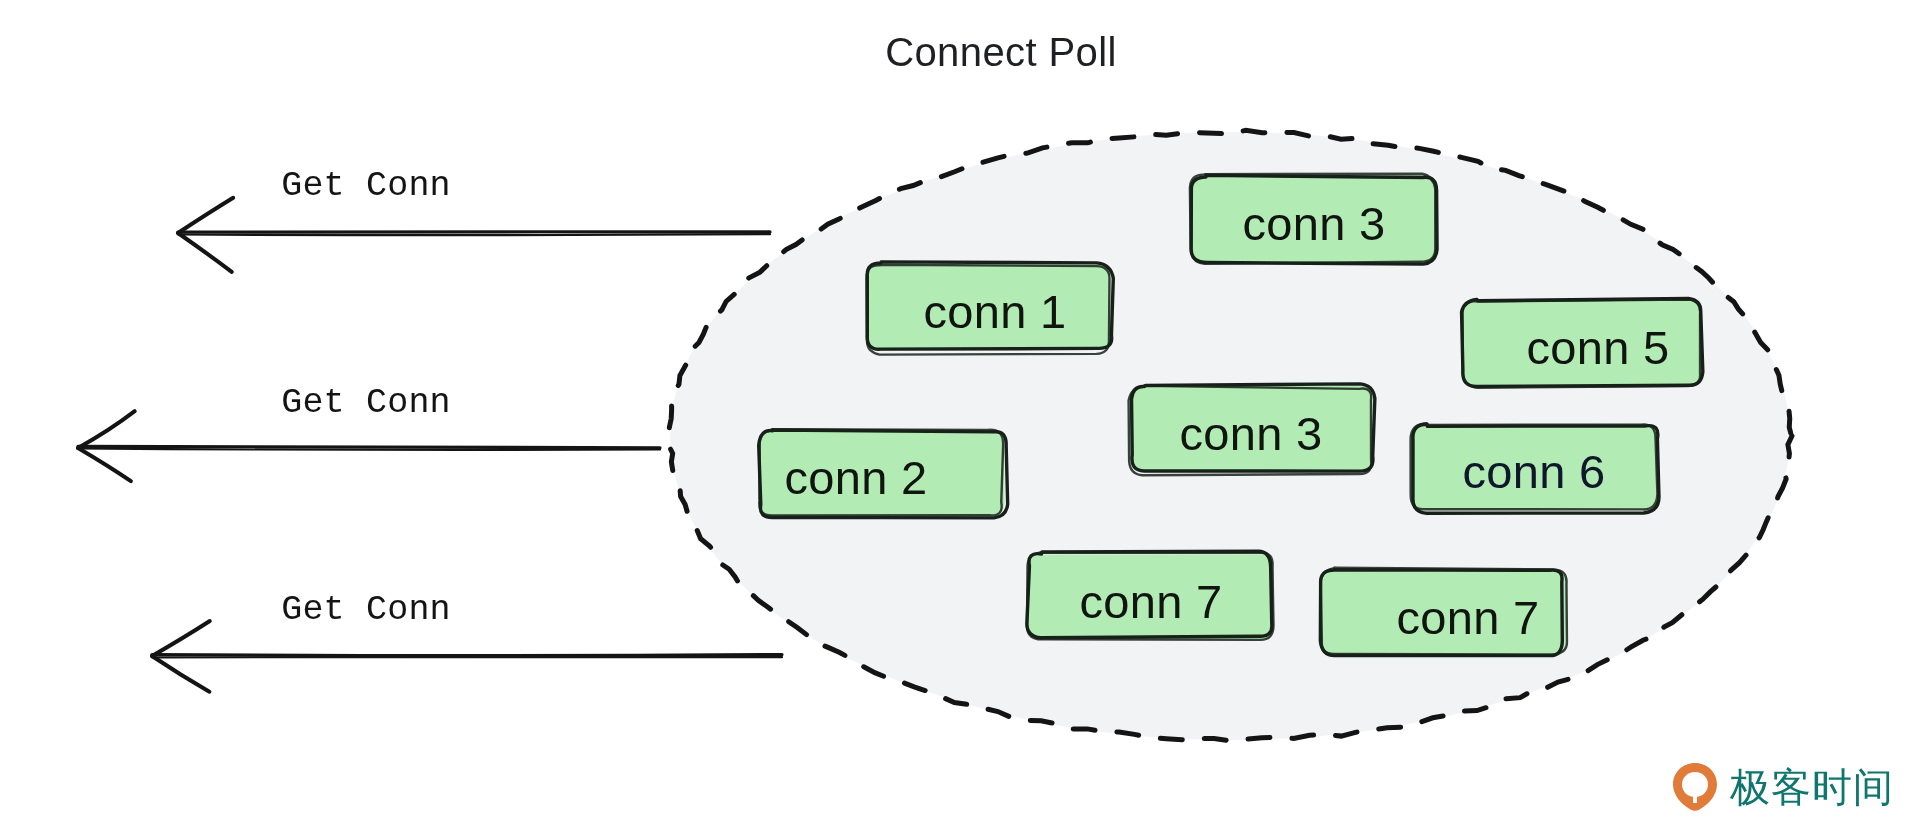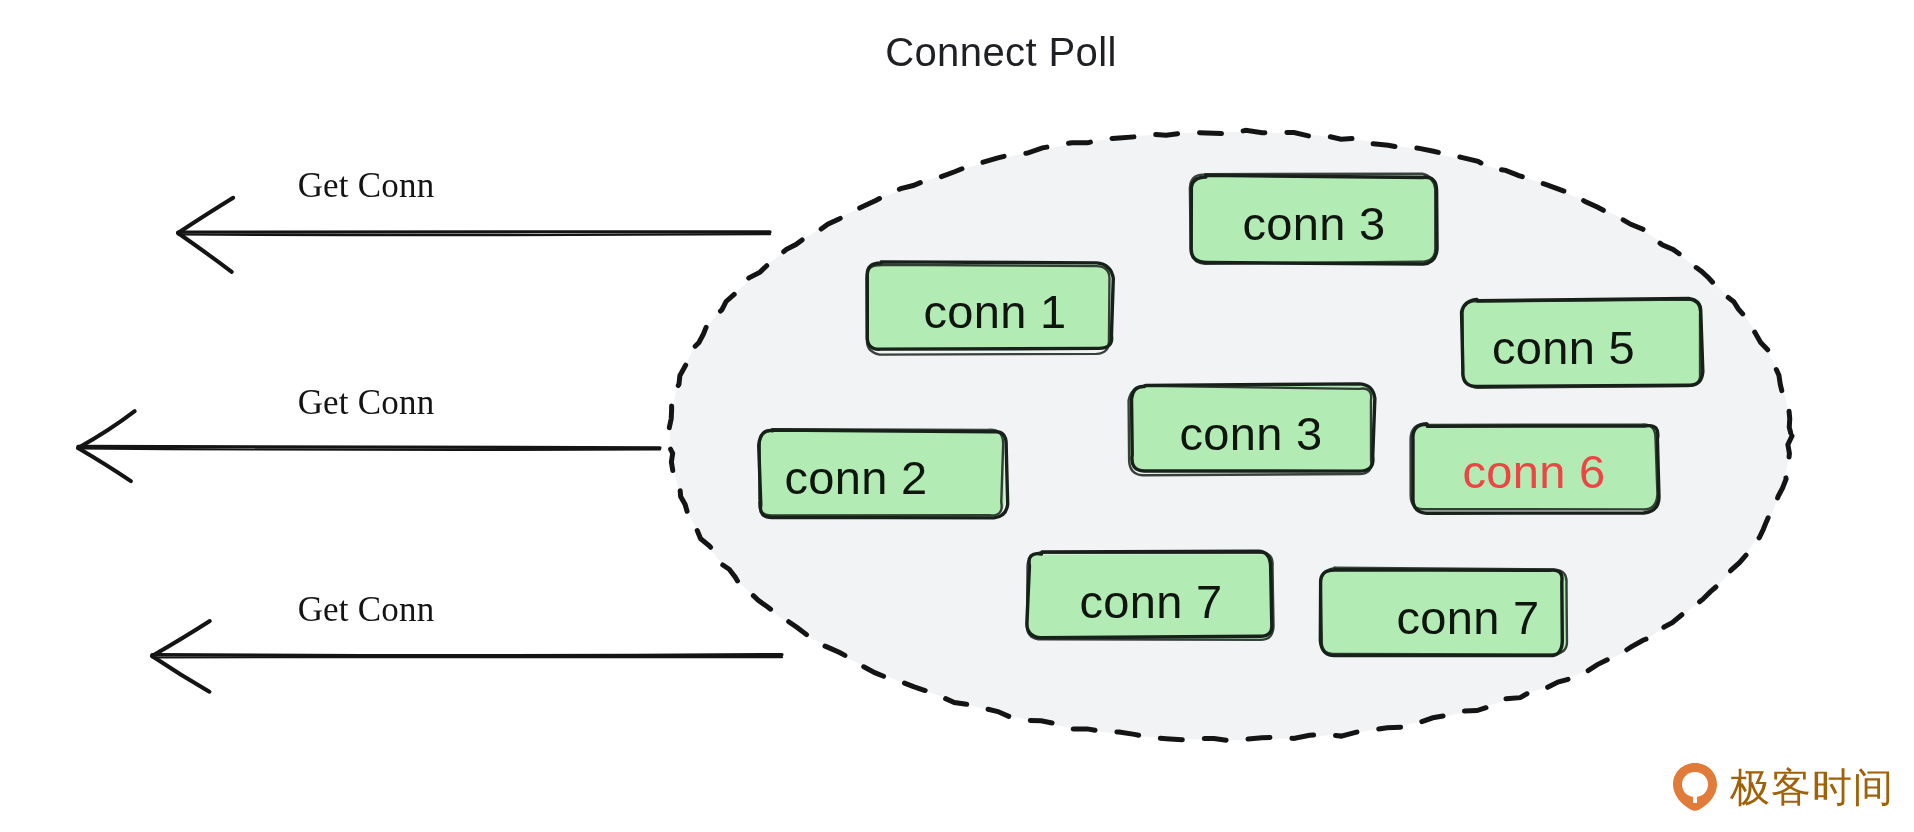--- a/index.html
+++ b/index.html
@@ -30,42 +30,42 @@
     color: #1f2023;
     font-family: "Liberation Sans", sans-serif;
     letter-spacing: 0.4px;
     white-space: nowrap;
     margin-left: 44px;
   }
   .arrow-label {
     position: absolute;
     font-size: 35px;
     color: #141414;
-    font-family: Liberation Serif, serif;
+    font-family: Liberation Mono, monospace;
     white-space: nowrap;
     letter-spacing: 0.2px;
   }
   .conn-label {
     position: absolute;
     font-size: 47px;
     color: #101510;
     font-family: "Liberation Sans", sans-serif;
     white-space: nowrap;
     pointer-events: none;
     letter-spacing: 0.3px;
   }
   .watermark {
     position: absolute;
     display: flex;
     align-items: center;
     gap: 12px;
   }
   .watermark-text {
     font-size: 40px;
-    color: #a16207;
+    color: #0f766e;
     font-family: "DejaVu Sans", sans-serif;
     letter-spacing: 1px;
     line-height: 1;
   }
   .watermark-mark {
     width: 46px;
     height: 50px;
   }
 </style>
 </head>
@@ -146,24 +146,24 @@
   <div class="diagram-title" style="left:0; top:30px; width:1914px; text-align:center;">Connect Poll</div>
 
   <div id="arrow-labels">
       <div class="arrow-label" style="left: 206px; top: 166px; width: 320px; text-align: center; color: rgb(20, 20, 20);">Get Conn</div>
       <div class="arrow-label" style="left: 206px; top: 383px; width: 320px; text-align: center; color: rgb(20, 20, 20);">Get Conn</div>
       <div class="arrow-label" style="left: 206px; top: 590px; width: 320px; text-align: center; color: rgb(20, 20, 20);">Get Conn</div>
     </div>
   <div id="conn-labels">
       <div class="conn-label" style="left: 1192px; top: 196px; width: 244px; text-align: center; color: rgb(16, 21, 16);">conn 3</div>
       <div class="conn-label" style="left: 866px; top: 284px; width: 258px; text-align: center; color: rgb(16, 21, 16);">conn 1</div>
-      <div class="conn-label" style="left: 1462px; top: 320px; width: 272px; text-align: left; color: rgb(16, 21, 16); padding-left: 30px;">conn 5</div>
+      <div class="conn-label" style="left: 1462px; top: 320px; width: 272px; text-align: center; color: rgb(16, 21, 16);">conn 5</div>
       <div class="conn-label" style="left: 1130px; top: 406px; width: 242px; text-align: center; color: rgb(16, 21, 16);">conn 3</div>
       <div class="conn-label" style="left: 758px; top: 450px; width: 196px; text-align: center; color: rgb(16, 21, 16);">conn 2</div>
-      <div class="conn-label" style="left: 1412px; top: 444px; width: 244px; text-align: center; color: #ef4444;">conn 6</div>
+      <div class="conn-label" style="left: 1412px; top: 444px; width: 244px; text-align: center; color: #0f172a;">conn 6</div>
       <div class="conn-label" style="left: 1028px; top: 574px; width: 246px; text-align: center; color: rgb(16, 21, 16);">conn 7</div>
       <div class="conn-label" style="left: 1322px; top: 590px; width: 292px; text-align: center; color: rgb(16, 21, 16);">conn 7</div>
     </div>
 
   <div class="watermark" style="left:1672px; top:762px;">
     <svg class="watermark-mark" viewBox="0 0 46 50">
       <path d="M23 1 C10.5 1 1 10.5 1 22.5 C1 33 9 42 18.5 47.5 C21.5 49.3 24.5 49.3 27.5 47.5 C37 42 45 33 45 22.5 C45 10.5 35.5 1 23 1 Z" fill="#e07b39"></path>
       <path d="M23 10 C15.5 10 10 15.5 10 22.5 C10 29.5 15.5 35 23 35 C30.5 35 36 29.5 36 22.5 C36 15.5 30.5 10 23 10 Z" fill="#ffffff"></path>
       <path d="M21 19 h4 v22 h-4 z" fill="#ffffff"></path>
       <path d="M23 17 L30 24 L16 24 Z" fill="#ffffff"></path>

